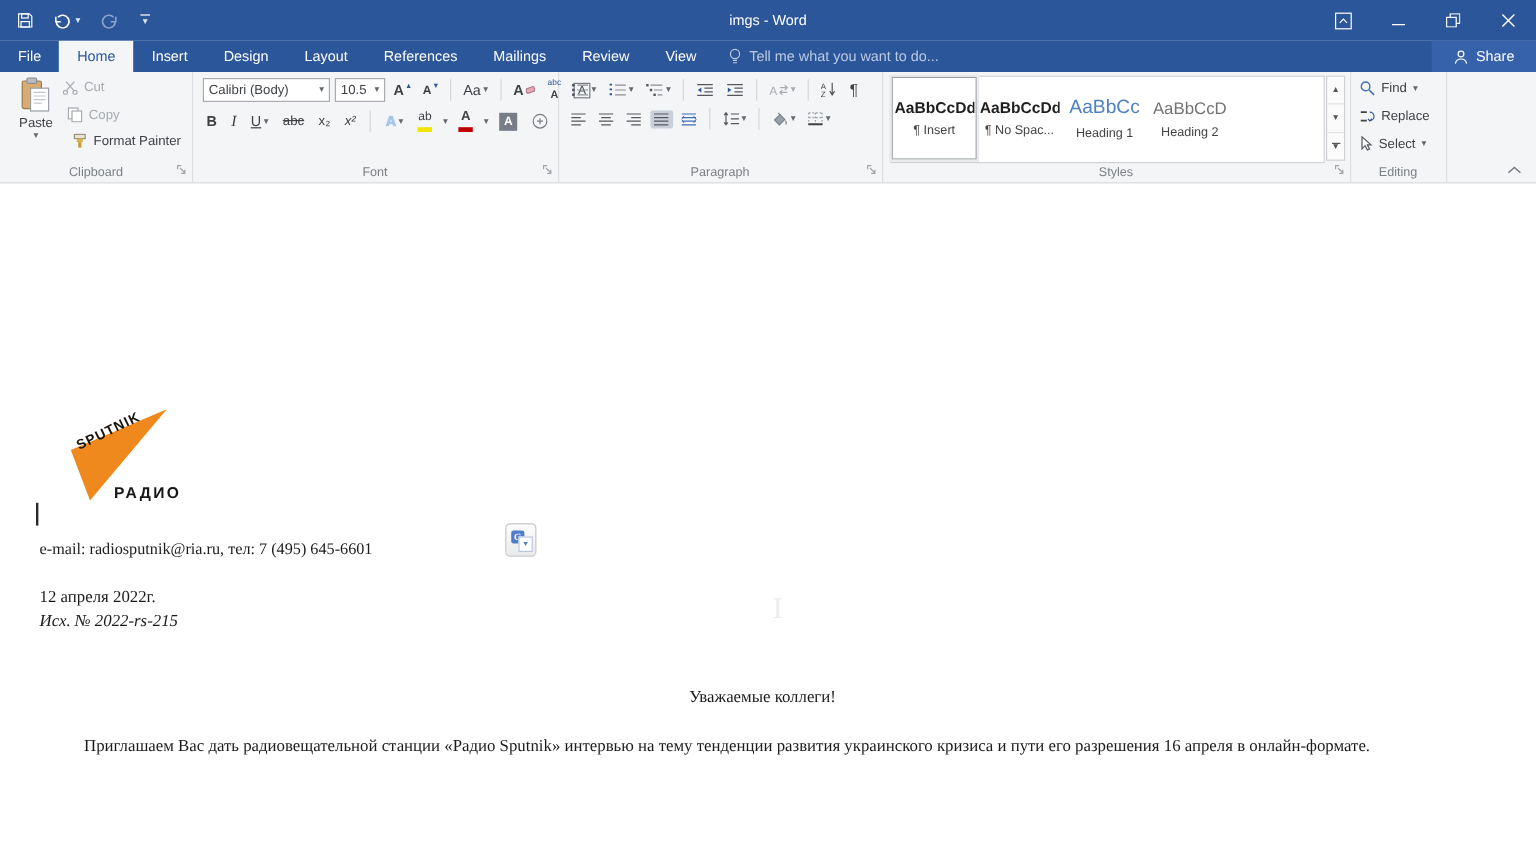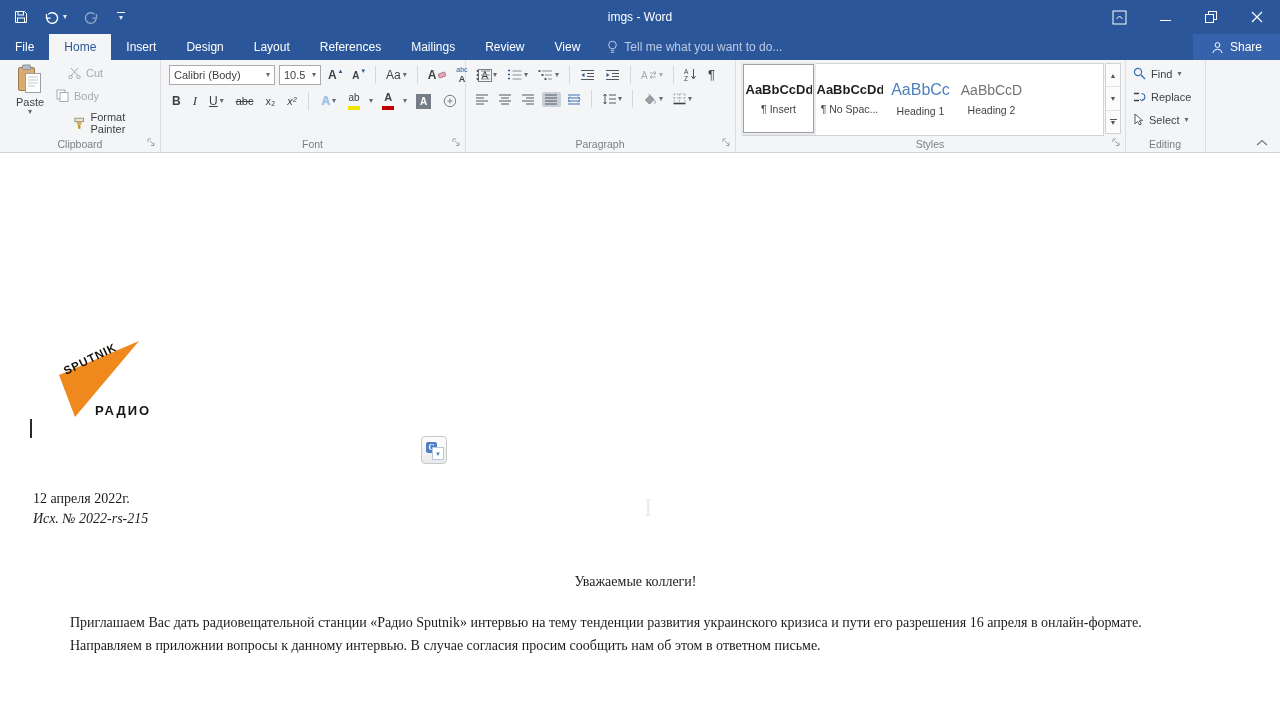--- a/index.html
+++ b/index.html
@@ -153,36 +153,36 @@
       <div class="abs" style="left:8px;top:4px;width:44px;text-align:center;">
         <svg width="26" height="30" viewBox="0 0 26 30">
             <rect x="1.5" y="3.5" width="16" height="23" rx="1.5" fill="#d9aa72" stroke="#9b7a4c"></rect>
             <rect x="5.5" y="1" width="8" height="4.5" rx="1" fill="#b7bcc2" stroke="#8b9096"></rect>
             <rect x="8.5" y="9.5" width="15" height="19" fill="#fff" stroke="#9aa0a6"></rect>
             <path d="M11 13h10M11 16h10M11 19h10M11 22h7" stroke="#c3c7cb"></path>
           </svg>
         <div>Paste</div>
         <div class="caret" style="color:#646a70;">▾</div>
       </div>
-      <div class="abs row" style="left:68px;top:7px;gap:5px;">
+      <div class="abs row" style="left:52px;top:7px;gap:5px;">
         <svg width="13" height="12" viewBox="0 0 13 12">
             <path d="M3 1l7 8M10 1L3 9" stroke="#a7abb0" fill="none"></path>
             <circle cx="2.5" cy="10" r="1.7" fill="none" stroke="#a7abb0"></circle>
             <circle cx="10.5" cy="10" r="1.7" fill="none" stroke="#a7abb0"></circle>
           </svg>
         <span class="disabled">Cut</span>
       </div>
       <div class="abs row" style="left:56px;top:29px;gap:5px;">
         <svg width="13" height="13" viewBox="0 0 13 13">
             <rect x="1" y="1" width="8" height="9" fill="#fff" stroke="#a7abb0"></rect>
             <rect x="4" y="3.5" width="8" height="9" fill="#fff" stroke="#a7abb0"></rect>
           </svg>
-        <span class="disabled">Body</span>
-      </div>
-      <div class="abs row" style="left:73px;top:51px;gap:5px;">
+        <span class="disabled">Copy</span>
+      </div>
+      <div class="abs row" style="left:60px;top:51px;gap:5px;">
         <svg width="13" height="13" viewBox="0 0 13 13">
             <rect x="2" y="1" width="9" height="3.5" fill="#e9e4d6" stroke="#9a917a"></rect>
             <rect x="4" y="4.5" width="5" height="3" fill="#d4b24c"></rect>
             <rect x="5.2" y="7.5" width="2.6" height="4.5" fill="#c19a33"></rect>
           </svg>
         <span>Format Painter</span>
       </div>
       <div class="grp-label">Clipboard</div>
       <span class="launcher">
         <svg width="9" height="9" viewBox="0 0 9 9">
@@ -478,28 +478,28 @@
       <span class="sub">РАДИО</span>
     </div>
 
     <div class="cursor"></div>
 
     <div class="translate-btn">
       <span class="tr-g">G</span>
       <span class="tr-p">▼</span>
     </div>
 
+    <div class="line" style="left:33px;top:297px;font-size:13.5px;">e-mail: radiosputnik@ria.ru, тел: 7 (495) 645-6601</div>
 
     <div class="line" style="left:33px;top:338px;">12 апреля 2022г.</div>
     <div class="line" style="left:33px;top:358px;font-style:italic;">Исх. № 2022-rs-215</div>
 
     <div class="salutation">Уважаемые коллеги!</div>
 
     <div class="body-text">
       <p>Приглашаем Вас дать радиовещательной станции «Радио Sputnik»  интервью  на тему тенденции развития украинского кризиса и пути его разрешения 16 апреля в онлайн-формате.</p>
-      <p>Направляем в приложнии вопросы к данному интервью. В случае согласия просим сообщить нам об этом в ответном письме.</p>
     </div>
 
     <span class="ibeam">I</span>
 
   </div>
 
 </div>
 
 </body></html>

